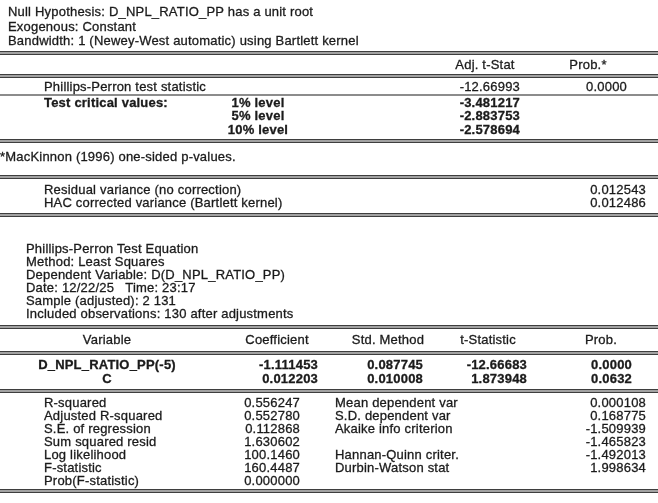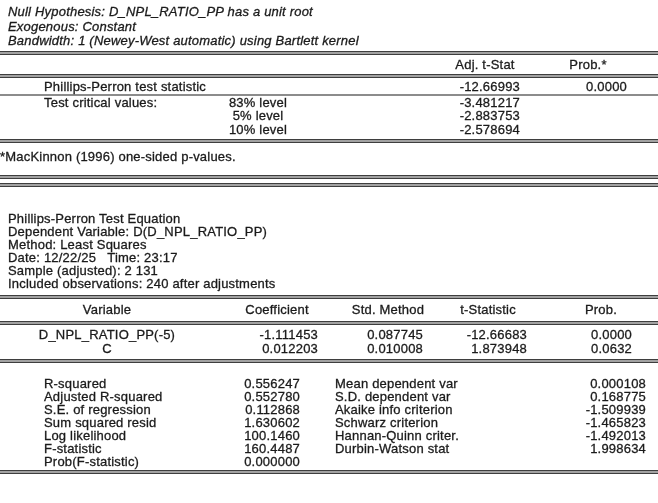--- a/index.html
+++ b/index.html
@@ -4,36 +4,36 @@
 <style>
   html,body { margin:0; padding:0; }
   body {
     width:658px; height:503px; overflow:hidden; background:#ffffff;
     font-family:"Liberation Sans", sans-serif;
     font-size:13px; color:#1b1b1b; letter-spacing:0.2px;
     -webkit-text-stroke:0.3px #1b1b1b;
   }
   .pre { white-space:pre; }
   .pad-top { height:5px; }
-  .hline { height:14.5px; line-height:14px; padding-left:8px;font-style:italic; }
-  .eqline { height:13px; line-height:13px; padding-left:8px; }
+  .hline { height:14.5px; line-height:14px; padding-left:8px; }
+  .eqline { height:13px; line-height:13px; padding-left:26px; }
   .dline { height:2px; background:#a2a2a2; border-top:1px solid #3e3e3e; border-bottom:1px solid #3e3e3e; }
   .sline { height:0; border-top:2px solid #8c8c8c; }
-  .row { position:relative; height:13.5px; line-height:13px; }
+  .row { position:relative; height:13.5px; line-height:13px;font-weight:bold; }
   .row13 { position:relative; height:13px; line-height:13px; }
   .row14 { position:relative; height:14px; line-height:14px;text-decoration:underline; }
   .lab { position:absolute; left:8px; white-space:nowrap;padding-left:36px; }
   .abs { position:absolute; white-space:nowrap; }
   .ctr { position:absolute; transform:translateX(-50%); white-space:nowrap; }
   .r138{right:138px} .r31{right:31px} .r12{right:12px} .r358{right:358px}
   .r340{right:340px} .r235{right:235px} .r131{right:131px} .r26{right:26px}
   .x107{left:107px} .x258{left:258px} .x277{left:277px} .x388{left:388px}
   .x485{left:485px} .x488{left:488px} .x588{left:588px} .x601{left:601px} .x335{left:335px}
   .mt2{margin-top:2px} .mt2-5{margin-top:2.5px} .mt3{margin-top:3px} .mt3-5{margin-top:3.5px}
-  .mt4{margin-top:4px} .mt5-5{margin-top:5.5px} .mt6-5{margin-top:14px} .mt7{margin-top:7px}
+  .mt4{margin-top:4px} .mt5-5{margin-top:5.5px} .mt6-5{margin-top:3px} .mt7{margin-top:7px}
   .mt12{margin-top:12px} .mt25{margin-top:25px}
   .footnote { height:13px; line-height:13px; }
 </style>
 </head>
 <body>
 
 <div>
   <div class="pad-top"></div>
 
   <div>
@@ -55,49 +55,59 @@
     <span class="lab">Phillips-Perron test statistic</span>
     <span class="abs r138">-12.66993</span>
     <span class="abs r31">0.0000</span>
   </div>
 
   <div class="sline"></div>
 
   <div>
     <div class="row">
       <span class="lab">Test critical values:</span>
-      <span class="ctr x258">83% level</span>
+      <span class="ctr x258">1% level</span>
       <span class="abs r138">-3.481217</span>
     </div>
     <div class="row">
       <span class="ctr x258">5% level</span>
       <span class="abs r138">-2.883753</span>
     </div>
     <div class="row">
       <span class="ctr x258">10% level</span>
       <span class="abs r138">-2.578694</span>
     </div>
   </div>
 
   <div class="dline mt3"></div>
 
   <div class="footnote mt7">*MacKinnon (1996) one-sided p-values.</div>
 
   <div class="dline mt12"></div>
 
+  <div class="mt4">
+    <div class="row13">
+      <span class="lab">Residual variance (no correction)</span>
+      <span class="abs r12">0.012543</span>
+    </div>
+    <div class="row13">
+      <span class="lab">HAC corrected variance (Bartlett kernel)</span>
+      <span class="abs r12">0.012486</span>
+    </div>
+  </div>
 
   <div class="dline mt3-5"></div>
 
   <div class="mt25">
     <div class="eqline pre">Phillips-Perron Test Equation</div>
+    <div class="eqline pre">Method: Least Squares</div>
     <div class="eqline pre">Dependent Variable: D(D_NPL_RATIO_PP)</div>
-    <div class="eqline pre">Method: Least Squares</div>
     <div class="eqline pre">Date: 12/22/25   Time: 23:17</div>
     <div class="eqline pre">Sample (adjusted): 2 131</div>
-    <div class="eqline pre">Included observations: 240 after adjustments</div>
+    <div class="eqline pre">Included observations: 130 after adjustments</div>
   </div>
 
   <div class="dline mt5-5"></div>
 
   <div class="row14 mt4">
     <span class="ctr x107">Variable</span>
     <span class="ctr x277">Coefficient</span>
     <span class="ctr x388">Std. Method</span>
     <span class="ctr x488">t-Statistic</span>
     <span class="ctr x601">Prob.</span>
@@ -139,21 +149,20 @@
     </div>
     <div class="row13">
       <span class="lab">S.E. of regression</span>
       <span class="abs r358">0.112868</span>
       <span class="abs x335">Akaike info criterion</span>
       <span class="abs r12">-1.509939</span>
     </div>
     <div class="row13">
       <span class="lab">Sum squared resid</span>
       <span class="abs r358">1.630602</span>
-      <span class="abs x335">Schwarz criterion</span>
       <span class="abs r12">-1.465823</span>
     </div>
     <div class="row13">
       <span class="lab">Log likelihood</span>
       <span class="abs r358">100.1460</span>
       <span class="abs x335">Hannan-Quinn criter.</span>
       <span class="abs r12">-1.492013</span>
     </div>
     <div class="row13">
       <span class="lab">F-statistic</span>

